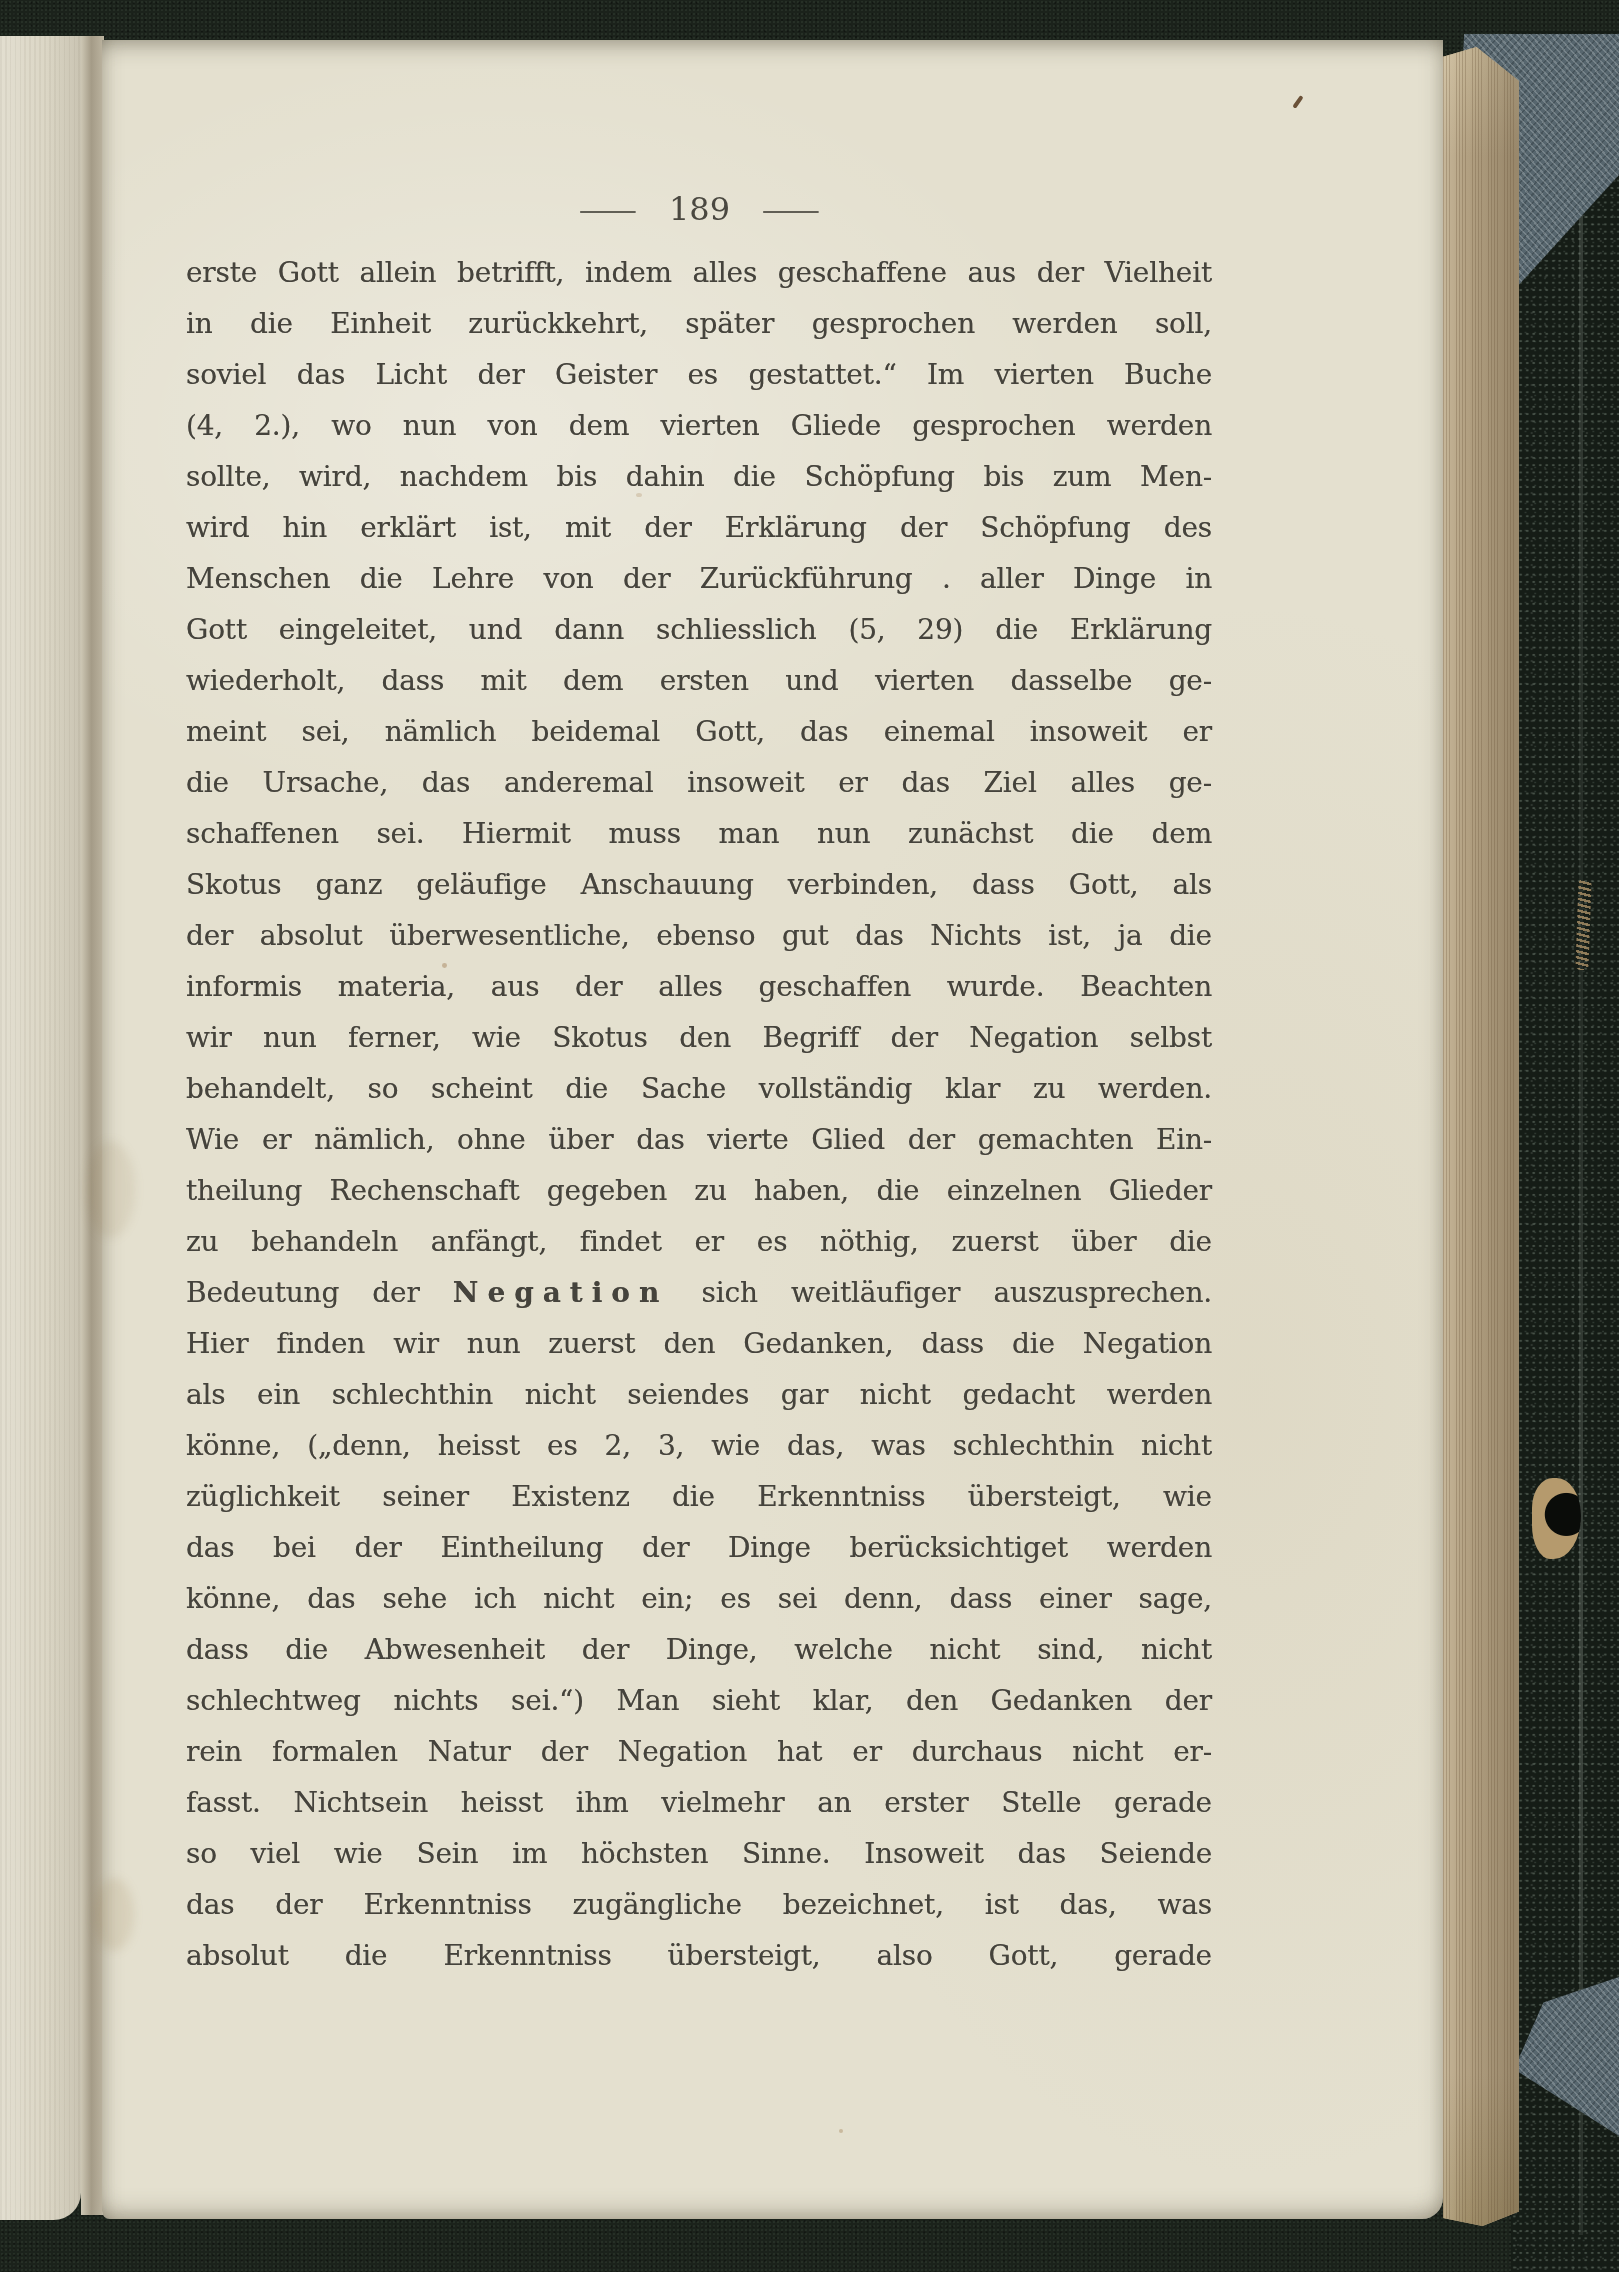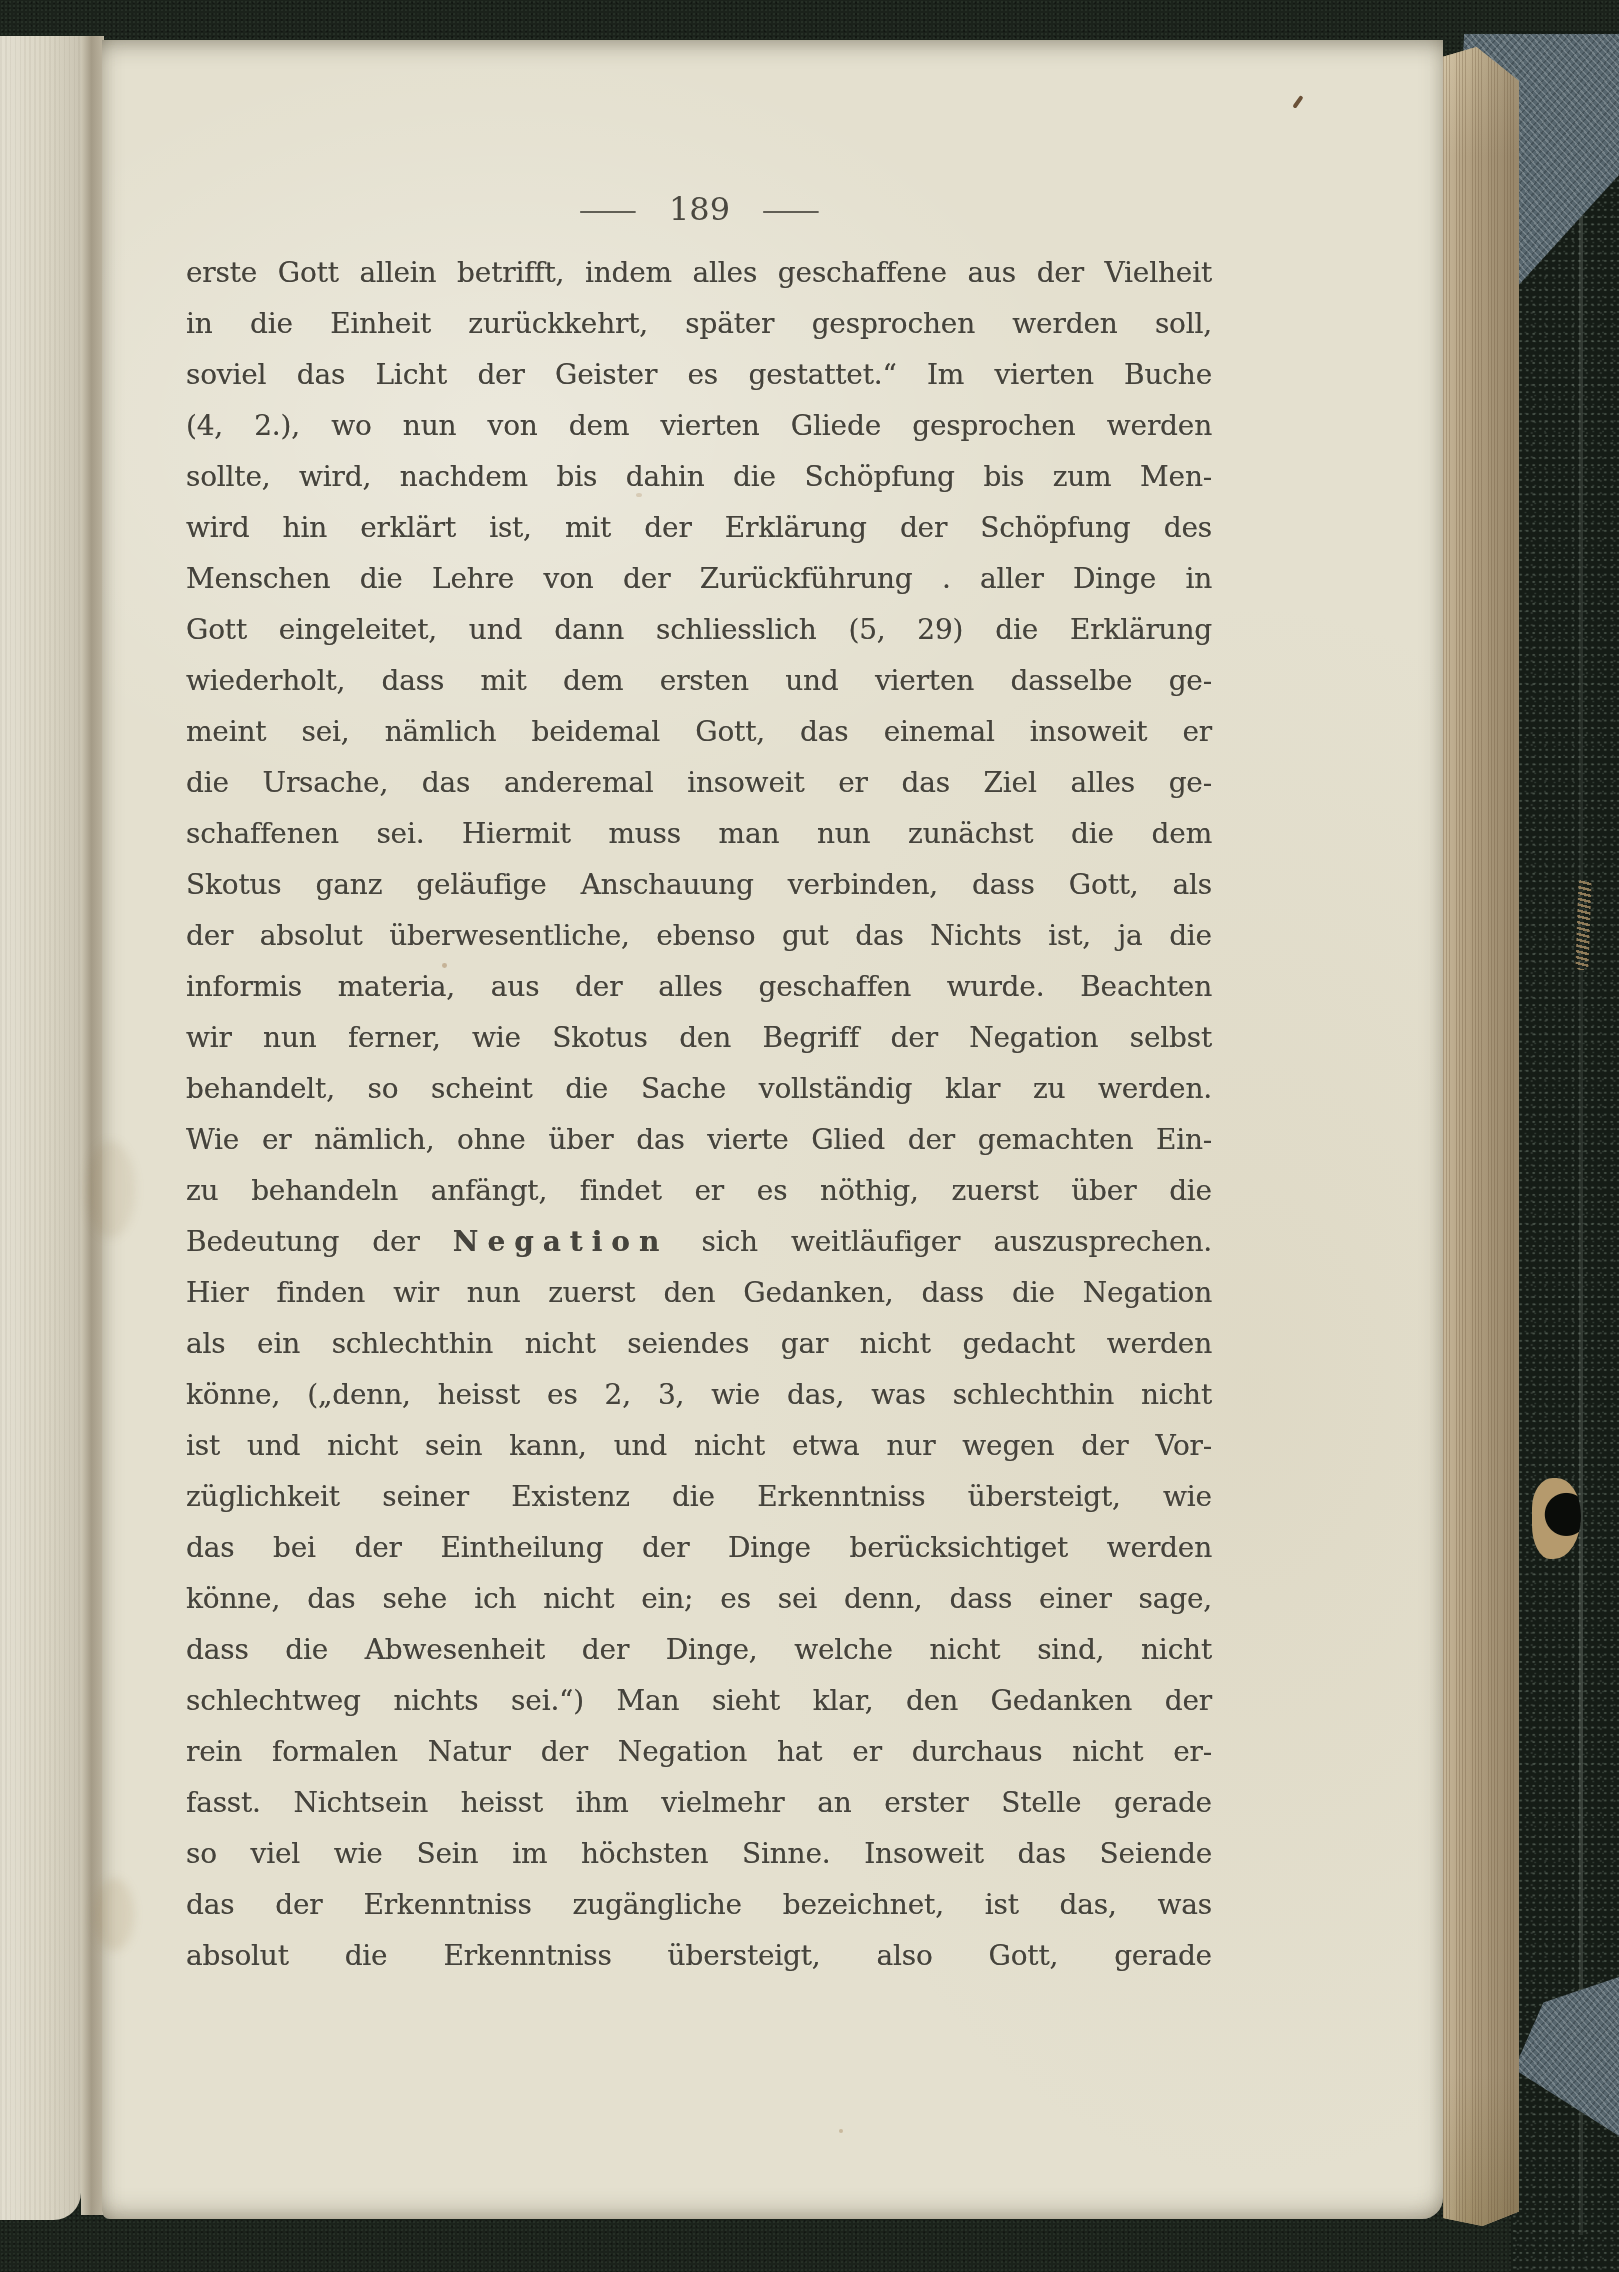--- a/index.html
+++ b/index.html
@@ -160,26 +160,26 @@
         <div class="textline">wiederholt, dass mit dem ersten und vierten dasselbe ge-</div>
         <div class="textline">meint sei, nämlich beidemal Gott, das einemal insoweit er</div>
         <div class="textline">die Ursache, das anderemal insoweit er das Ziel alles ge-</div>
         <div class="textline">schaffenen sei. Hiermit muss man nun zunächst die dem</div>
         <div class="textline">Skotus ganz geläufige Anschauung verbinden, dass Gott, als</div>
         <div class="textline">der absolut überwesentliche, ebenso gut das Nichts ist, ja die</div>
         <div class="textline">informis materia, aus der alles geschaffen wurde. Beachten</div>
         <div class="textline">wir nun ferner, wie Skotus den Begriff der Negation selbst</div>
         <div class="textline">behandelt, so scheint die Sache vollständig klar zu werden.</div>
         <div class="textline">Wie er nämlich, ohne über das vierte Glied der gemachten Ein-</div>
+        <div class="textline">theilung Rechenschaft gegeben zu haben, die einzelnen Glieder</div>
         <div class="textline">zu behandeln anfängt, findet er es nöthig, zuerst über die</div>
         <div class="textline"><span>Bedeutung der </span><span class="gesperrt">Negation</span><span> sich weitläufiger auszusprechen.</span></div>
         <div class="textline">Hier finden wir nun zuerst den Gedanken, dass die Negation</div>
         <div class="textline">als ein schlechthin nicht seiendes gar nicht gedacht werden</div>
         <div class="textline">könne, („denn, heisst es 2, 3, wie das, was schlechthin nicht</div>
-        <div class="textline">ist und nicht sein kann, und nicht etwa nur wegen der Vor-</div>
         <div class="textline">züglichkeit seiner Existenz die Erkenntniss übersteigt, wie</div>
         <div class="textline">das bei der Eintheilung der Dinge berücksichtiget werden</div>
         <div class="textline">könne, das sehe ich nicht ein; es sei denn, dass einer sage,</div>
         <div class="textline">dass die Abwesenheit der Dinge, welche nicht sind, nicht</div>
         <div class="textline">schlechtweg nichts sei.“) Man sieht klar, den Gedanken der</div>
         <div class="textline">rein formalen Natur der Negation hat er durchaus nicht er-</div>
         <div class="textline">fasst. Nichtsein heisst ihm vielmehr an erster Stelle gerade</div>
         <div class="textline">so viel wie Sein im höchsten Sinne. Insoweit das Seiende</div>
         <div class="textline">das der Erkenntniss zugängliche bezeichnet, ist das, was</div>
         <div class="textline">absolut die Erkenntniss übersteigt, also Gott, gerade</div>

